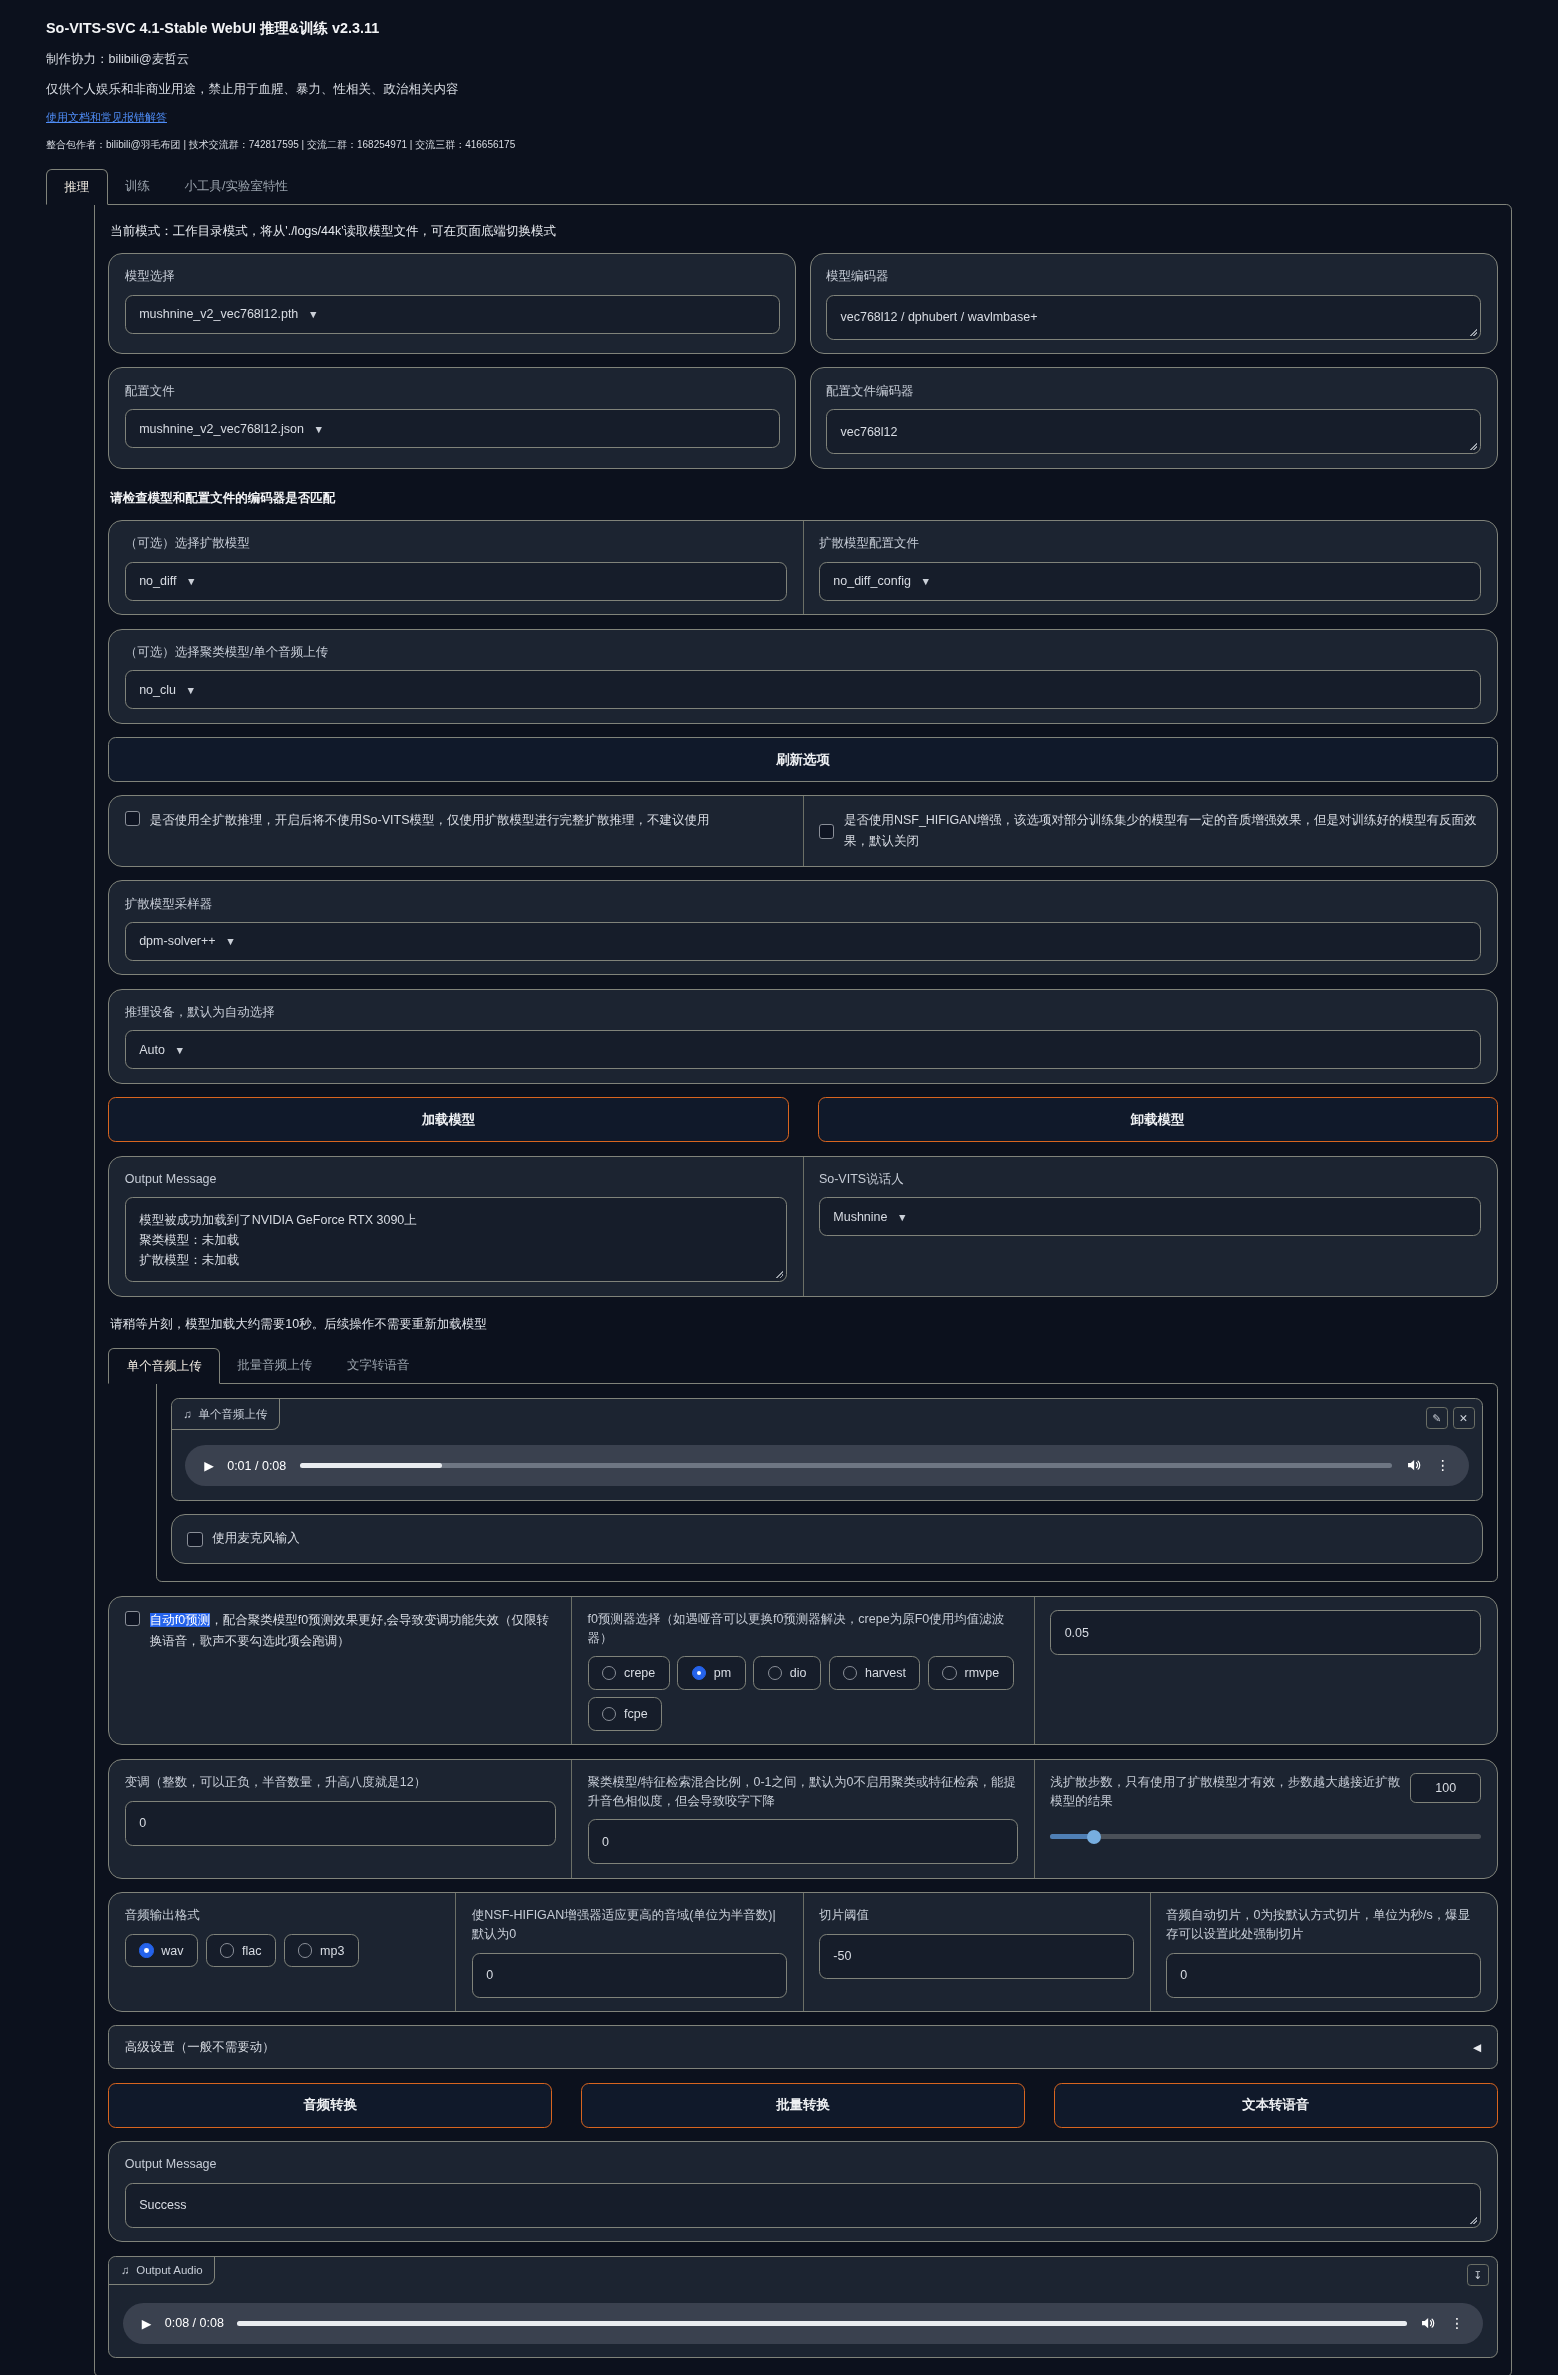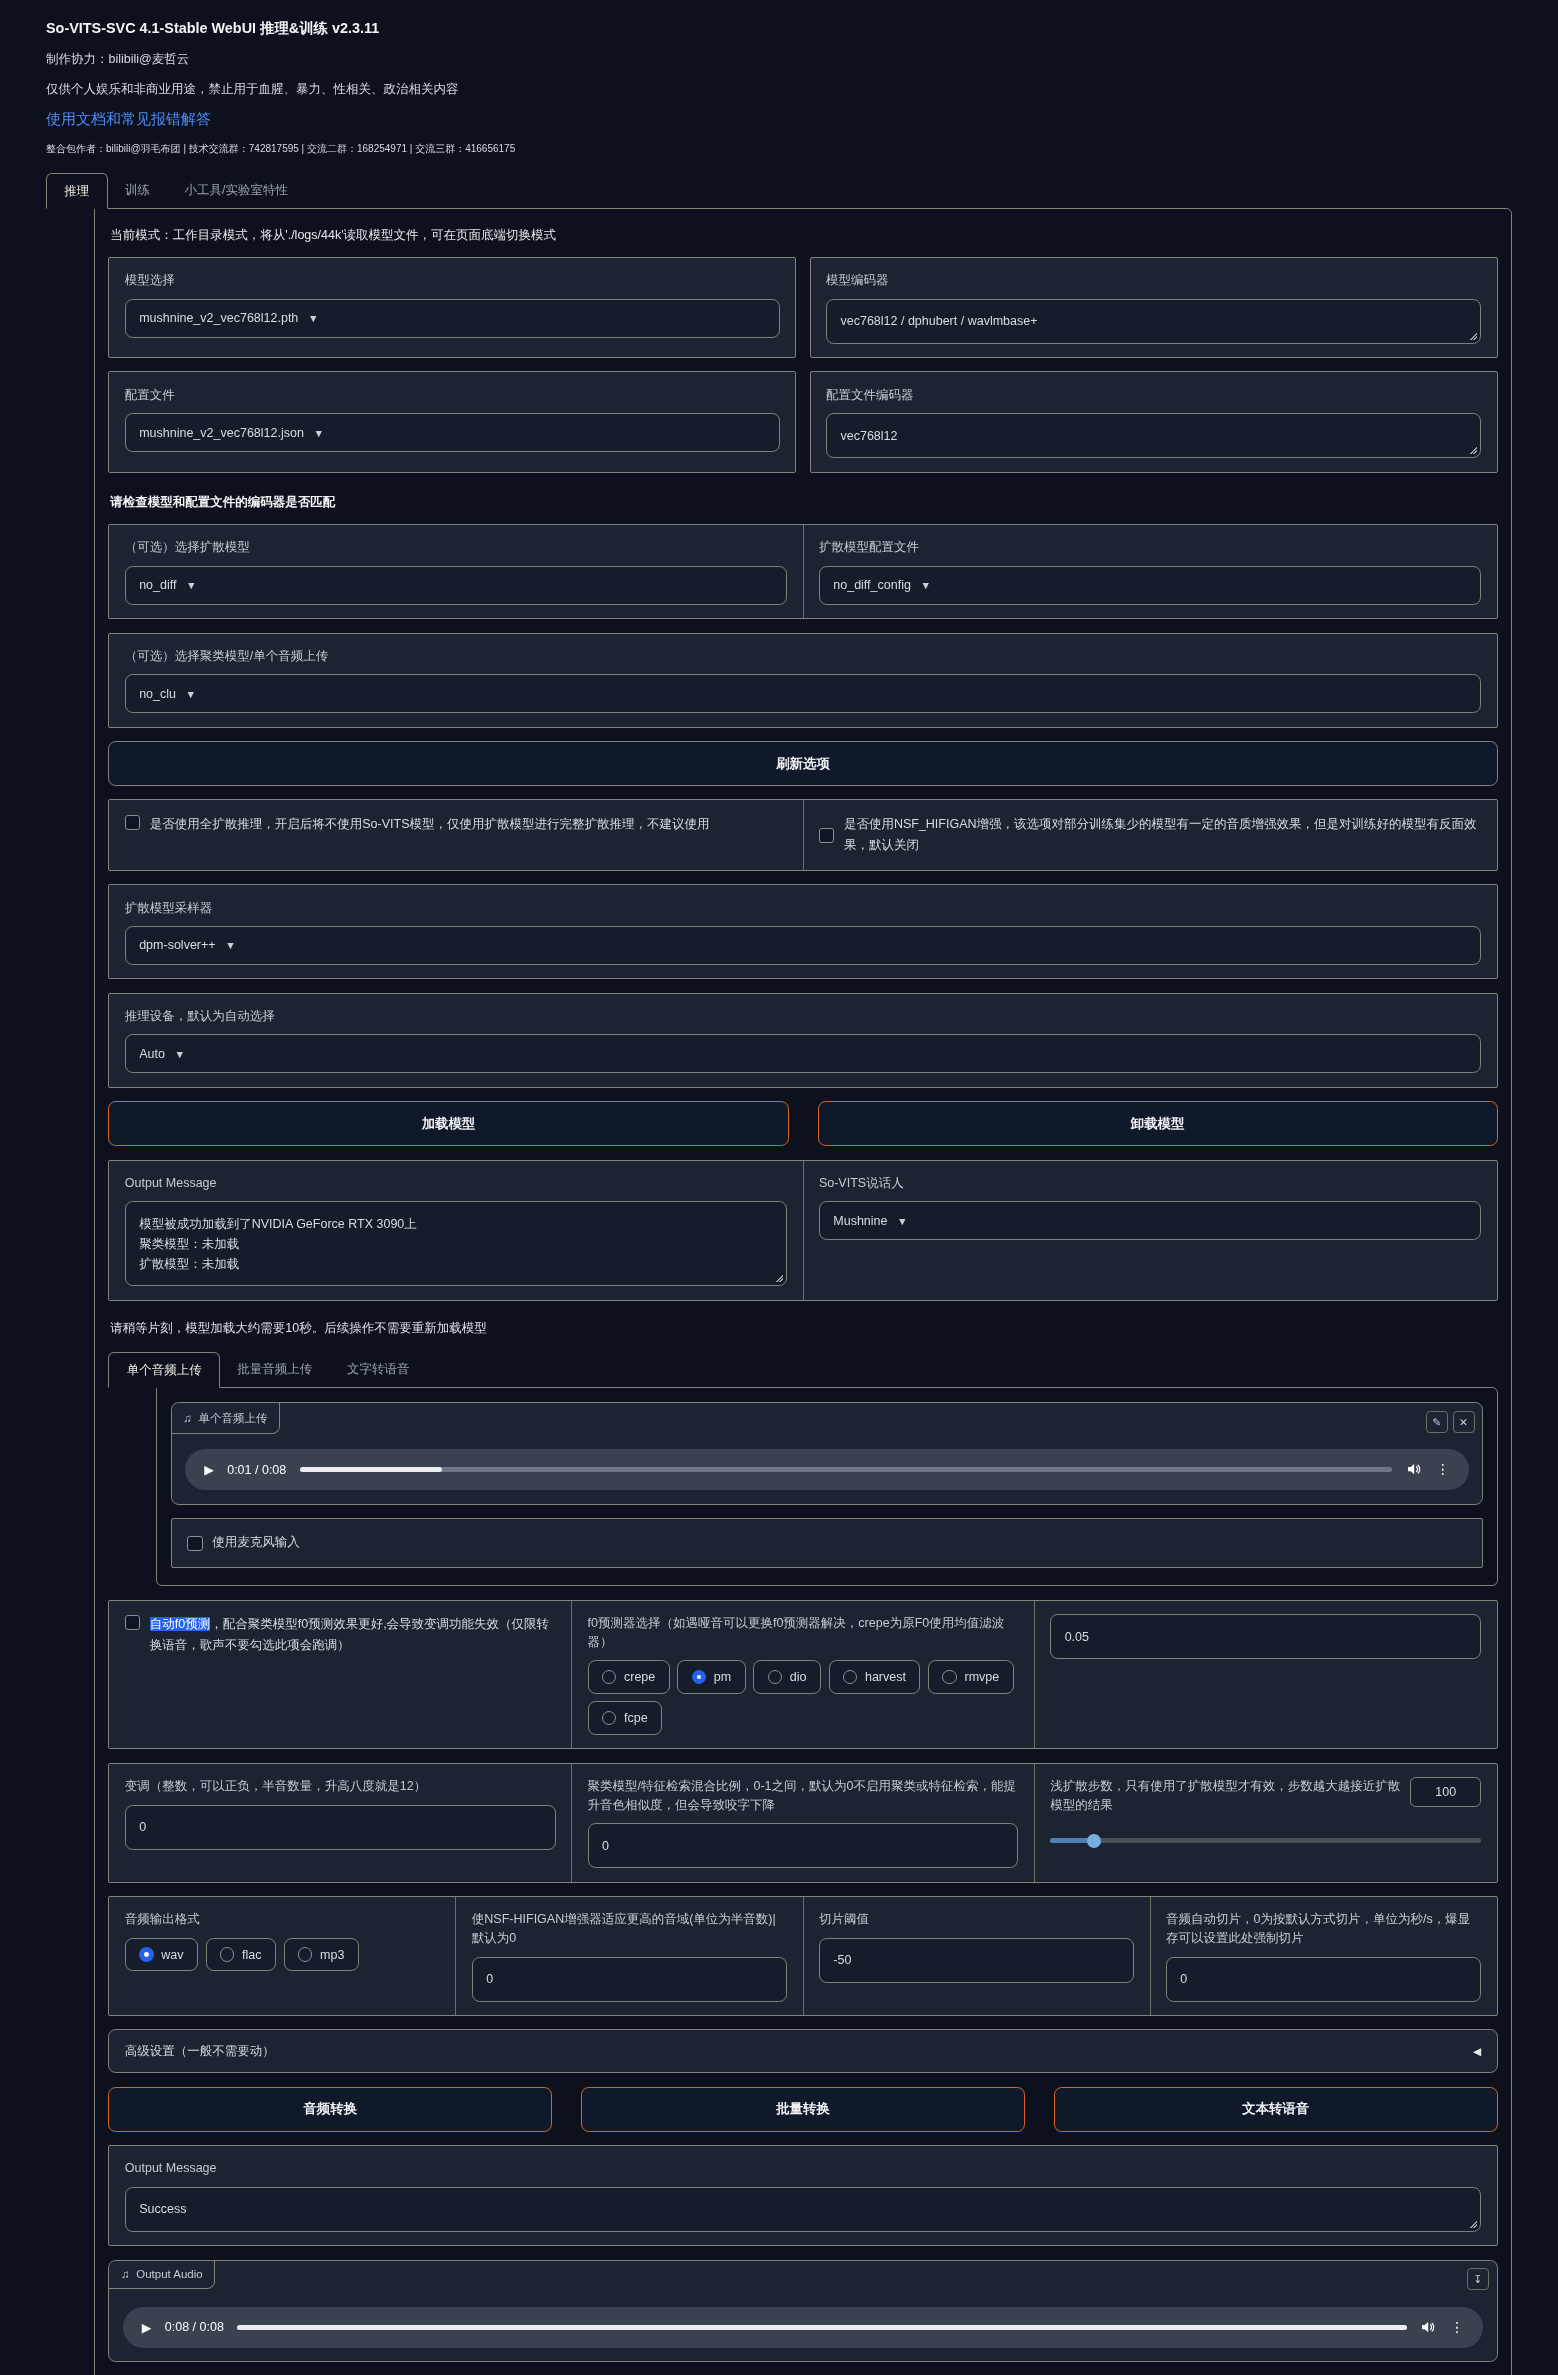--- a/index.html
+++ b/index.html
@@ -20,39 +20,39 @@
   *{box-sizing:border-box;margin:0;padding:0;}
   body{
     width:1558px;min-height:2376px;background:var(--bg);
     font-family:"Liberation Sans","DejaVu Sans",sans-serif;
     color:var(--text);font-size:12.5px;
   }
   .page{padding:19px 46px 27px 46px;}
   
   .hdr-title{font-size:14.4px;font-weight:bold;color:var(--white);margin-bottom:13.4px;}
   .hdr-line{font-size:12.5px;color:var(--text);margin-bottom:12.5px;}
-  .hdr-link{font-size:15px;color:var(--link);margin-bottom:12.5px;display:inline-block;}
+  .hdr-link{font-size:11px;color:var(--link);text-decoration:underline;margin-bottom:12.5px;display:inline-block;}
   .hdr-info{font-size:10px;color:var(--text);margin-bottom:17.3px;}
   
   .tabbar{display:flex;position:relative;z-index:2;margin-bottom:-1px;}
   .tab{padding:8.6px 17.3px;font-size:12.5px;color:var(--muted);cursor:pointer;}
   .tab.selected{
     background:var(--bg);border:1px solid var(--border);border-bottom:1px solid var(--bg);
     border-radius:5.8px 5.8px 0 0;color:#f2ece2;
   }
   .tabpanel{
     border:1px solid var(--border);border-radius:0 5.8px 5.8px 5.8px;
     padding:13.4px 13.4px 17.3px 13.4px;position:relative;z-index:1;margin-left:48px;
   }
   .mode-text{padding:3.8px 1.9px 13.4px 1.9px;color:#e6e9ee;}
   
   .vgap{margin-bottom:13.4px;}
   .row2{display:flex;gap:13.4px;}
   .row2 > .panel{flex:1;}
-  .panel{background:var(--panel);border:1px solid var(--border);border-radius:2px;}
+  .panel{background:var(--panel);border:1px solid var(--border);border-radius:14px;}
   .pad{padding:13.4px 15.4px;}
   .cols{display:flex;}
   .cols > .col{flex:1;padding:13.4px 15.4px;min-width:0;}
   .cols > .col + .col{border-left:1px solid var(--border-soft);}
   .field-label{color:var(--label);margin-bottom:8.6px;line-height:1.5;}
   .dropdown{
     display:flex;align-items:center;justify-content:flex-start;
     background:var(--input);border:1px solid var(--border);border-radius:7.7px;
     padding:11.5px 13.4px;color:var(--text);cursor:pointer;
   }

